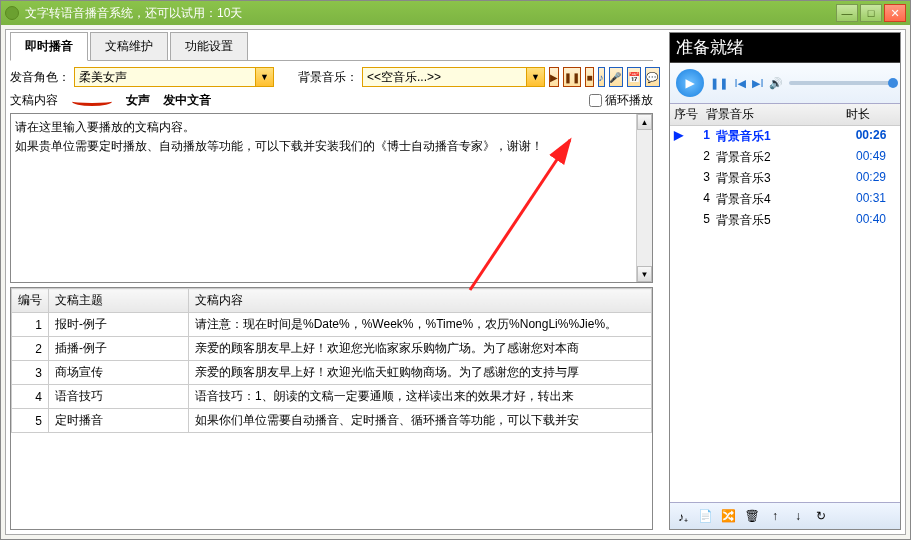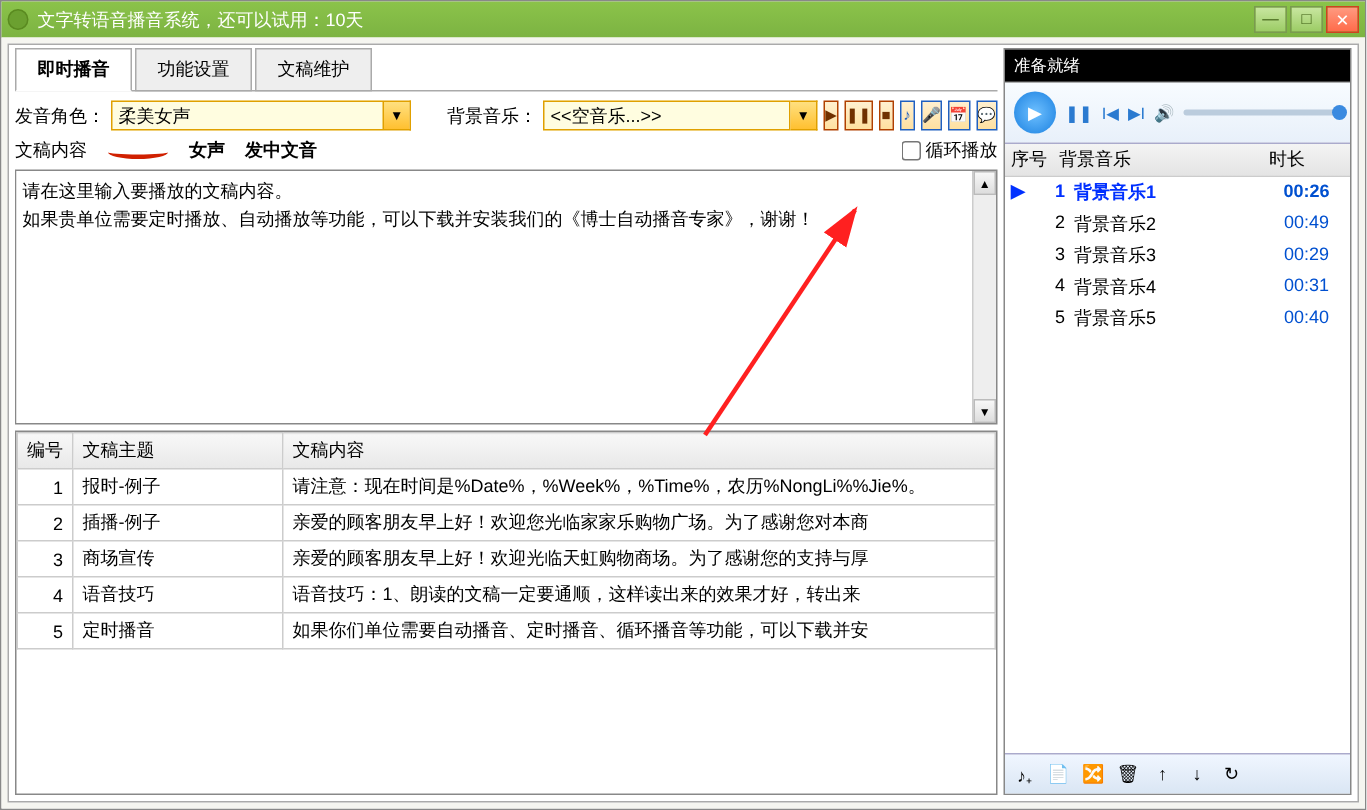--- a/index.html
+++ b/index.html
@@ -10,21 +10,21 @@
 .titlebar .title { flex: 1; }
 .win-btns { display: flex; gap: 2px; }
 .win-btn { width: 22px; height: 18px; background: linear-gradient(#c8e6a0,#9ccc65); border: 1px solid #7a9a50; display: flex; align-items: center; justify-content: center; font-size: 11px; color:#3a5a10;}
 .win-btn.close { background: linear-gradient(#ff9a80,#ff6b4a); border-color:#d04020; color:#fff;}
 .content { flex: 1; background: #f5f5f0; padding: 4px; display: flex; flex-direction: column; }
 .inner { flex: 1; background: #fff; border: 1px solid #aaa; display: flex; flex-direction: column; padding: 2px; }
 .top-links { text-align: right; padding: 4px 6px; display:flex; justify-content:flex-end; align-items:center; gap:4px;}
 .top-links a { color: #d00; text-decoration: none; margin: 0 2px; }
 .menu-btn { border: 1px solid #aaa; padding: 1px 6px; background: #f8f8f8; display:inline-flex; align-items:center; gap:3px;}
 .menu-btn svg{width:14px;height:14px;}
-.main-split { flex: 1; display: flex; gap: 4px; padding: 0 2px 2px 2px; min-height:0;}
+.main-split { flex: 1; display: flex; gap: 16px; padding: 0 2px 2px 2px; min-height:0;}
 .left-panel { flex: 1; display: flex; flex-direction: column; min-width:0;}
 .right-panel { width: 232px; display: flex; flex-direction: column; border:1px solid #888;}
 .tabs { display: flex; border-bottom: 1px solid #aaa; margin-bottom: 4px; }
 .tab { padding: 5px 14px; border: 1px solid #aaa; background: #eee; margin-right: 2px; margin-bottom: -1px; }
 .tab.active { background: #fff; border-bottom: 1px solid #fff; font-weight: bold; }
 .row { display: flex; align-items: center; gap: 4px; padding: 2px 0; }
 .row label { white-space: nowrap; }
 .voice-select { flex: 0 0 200px; display: flex; }
 .voice-select input { flex: 1; border: 1px solid #e0a000; padding: 2px 4px; background:#fffde0;}
 .dd-btn { width: 18px; background: linear-gradient(#ffe080,#ffc030); border: 1px solid #e0a000; border-left:none; display:flex; align-items:center; justify-content:center; font-size:9px;}
@@ -40,21 +40,21 @@
 .textarea-wrap { border: 1px solid #888; flex:0 0 170px; position:relative; margin-top:2px; display:flex;}
 .textarea { flex:1; padding: 4px; resize:none; border:none; line-height:1.6; }
 .scrollbar{width:16px; background:#eee; border-left:1px solid #ccc; display:flex; flex-direction:column;}
 .sb-btn{height:16px; background:linear-gradient(#f8f8f8,#ddd); border:1px solid #bbb; font-size:8px; display:flex;align-items:center;justify-content:center;}
 .sb-track{flex:1;}
 .table-wrap { border: 1px solid #888; flex:1; overflow:hidden; margin-top:4px;}
 table { width: 100%; border-collapse: collapse; }
 th, td { border: 1px solid #ccc; padding: 3px 6px; text-align: left; white-space:nowrap; overflow:hidden;}
 th { background: linear-gradient(#f8f8f8,#e8e8e8); font-weight: normal; }
 td.num { text-align: right; width: 36px; }
-.player-header { background: #000; color: #fff; padding: 3px 6px; font-size:11px; border-bottom:1px solid #444;}
+.player-header { background: #000; color: #fff; padding: 3px 6px; font-size:17px; border-bottom:1px solid #444;}
 .player-controls { background: linear-gradient(#f8fcff,#e8f0fa); padding: 6px; display: flex; align-items: center; gap: 6px; border-bottom:1px solid #aac;}
 .play-big { width: 28px; height: 28px; border-radius: 50%; background: radial-gradient(#6ec0ff,#1a80e0); display:flex; align-items:center; justify-content:center; color:#fff; font-size:12px;}
 .pc-btn { color: #2a7ad0; font-size: 11px; }
 .slider { flex: 1; height: 4px; background: #bcd; position:relative; border-radius:2px;}
 .slider::after{content:""; position:absolute; right:-4px; top:-3px; width:10px; height:10px; background:#3a8ae0; border-radius:50%;}
 .playlist { flex: 1; background: #fff; overflow:auto;}
 .playlist-header { display: flex; background: linear-gradient(#f4f4f4,#e4e4e4); border-bottom: 1px solid #ccc; padding: 2px 4px; }
 .ph-num { width: 32px; }
 .ph-name { flex: 1; }
 .ph-dur { width: 50px; }
@@ -82,22 +82,22 @@
     </div>
   </div>
 
   <div class="content">
     <div class="inner">
 
       <div class="main-split">
         <div class="left-panel">
           <div class="tabs">
             <div class="tab active">即时播音</div>
+            <div class="tab">文稿维护</div>
             <div class="tab">功能设置</div>
-            <div class="tab">文稿维护</div>
           </div>
 
           <div class="row">
             <label>发音角色：</label>
             <div class="voice-select">
               <input value="柔美女声" style="">
               <div class="dd-btn">▼</div>
             </div>
             <label style="margin-left:20px;">背景音乐：</label>
             <div class="bg-music">

